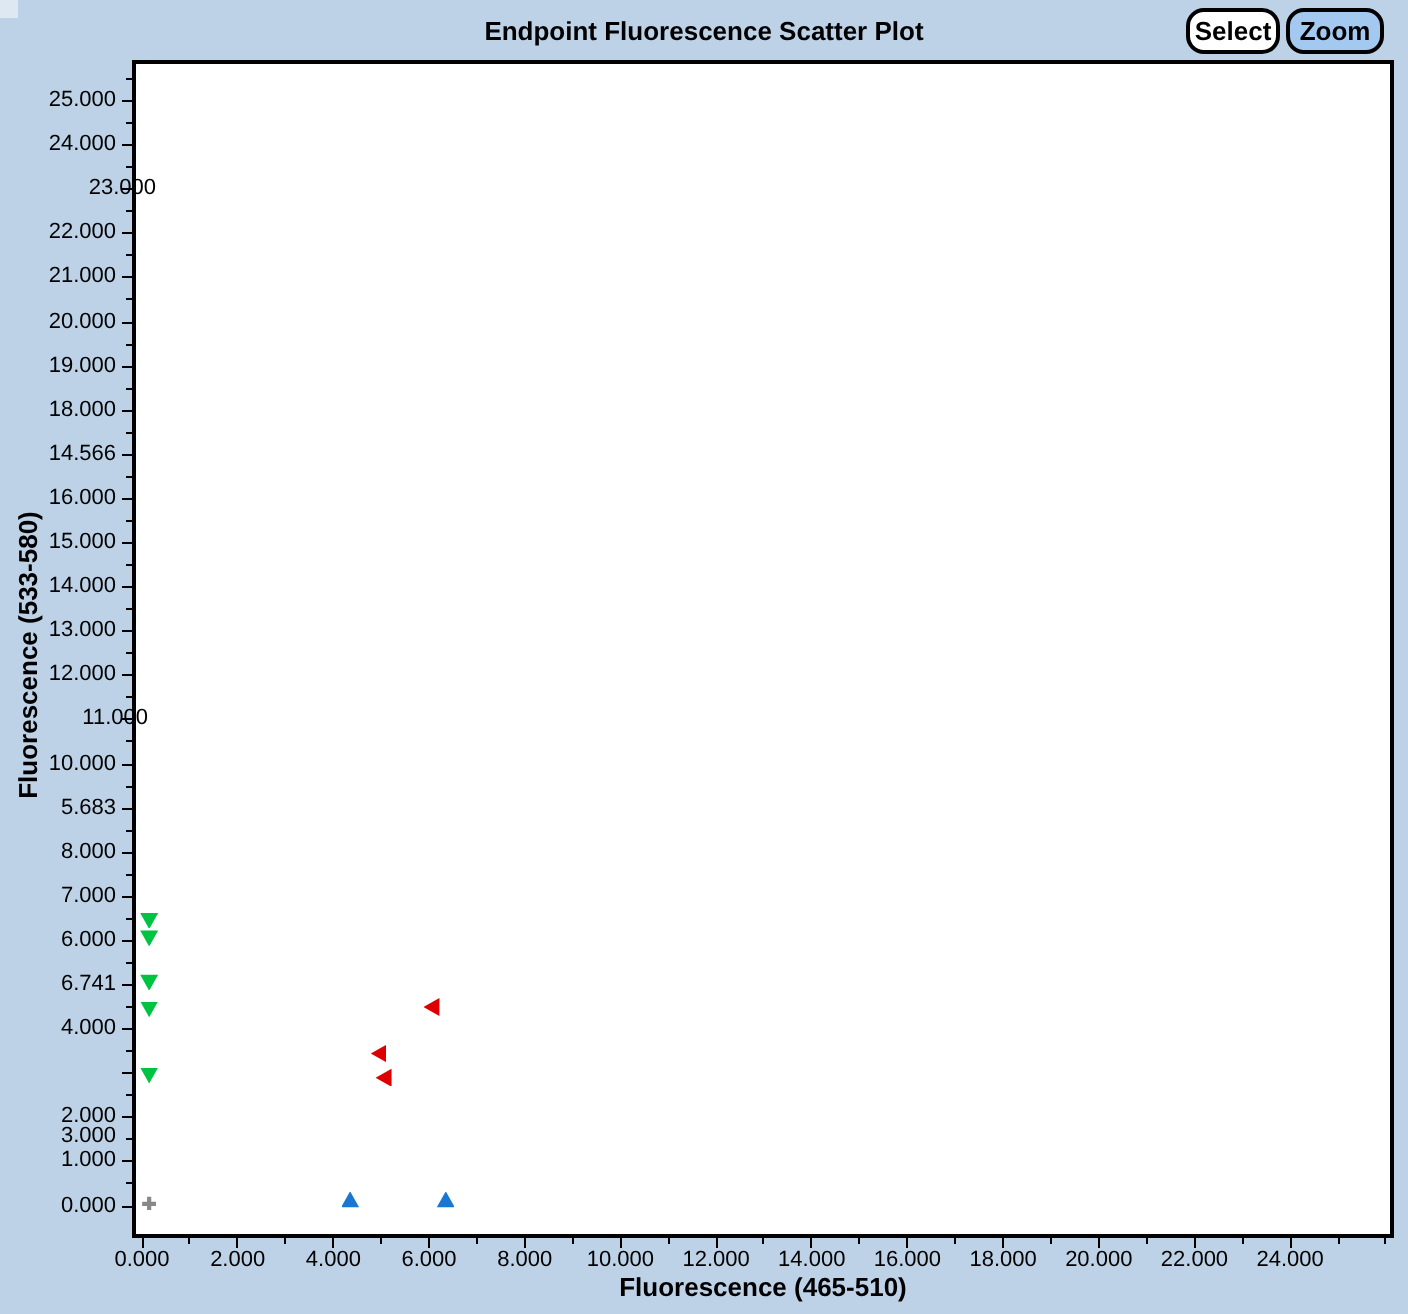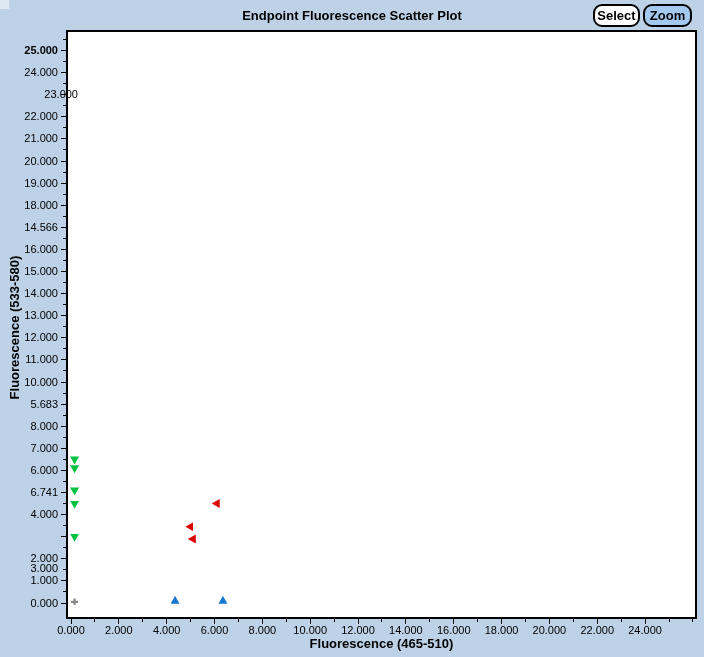--- a/index.html
+++ b/index.html
@@ -91,21 +91,21 @@
     <div class="y-tick-label" style="top: 463.9px;">6.000</div>
     <div class="tick" style="left: 61px; top: 447.8px; width: 5px; height: 1px;"></div>
     <div class="y-tick-label" style="top: 441.8px;">7.000</div>
     <div class="tick" style="left: 61px; top: 425.7px; width: 5px; height: 1px;"></div>
     <div class="y-tick-label" style="top: 419.7px;">8.000</div>
     <div class="tick" style="left: 61px; top: 403.6px; width: 5px; height: 1px;"></div>
     <div class="y-tick-label" style="top: 397.6px;">5.683</div>
     <div class="tick" style="left: 61px; top: 381.5px; width: 5px; height: 1px;"></div>
     <div class="y-tick-label" style="top: 375.5px;">10.000</div>
     <div class="tick" style="left: 61px; top: 359.4px; width: 5px; height: 1px;"></div>
-    <div class="y-tick-label" style="top: 353.4px;">11.000</div>
+    <div class="y-tick-label" style="top: 353.4px; padding-left: 16px;">11.000</div>
     <div class="tick" style="left: 61px; top: 337.3px; width: 5px; height: 1px;"></div>
     <div class="y-tick-label" style="top: 331.3px;">12.000</div>
     <div class="tick" style="left: 61px; top: 315.2px; width: 5px; height: 1px;"></div>
     <div class="y-tick-label" style="top: 309.2px;">13.000</div>
     <div class="tick" style="left: 61px; top: 293.1px; width: 5px; height: 1px;"></div>
     <div class="y-tick-label" style="top: 287.1px;">14.000</div>
     <div class="tick" style="left: 61px; top: 271px; width: 5px; height: 1px;"></div>
     <div class="y-tick-label" style="top: 265px;">15.000</div>
     <div class="tick" style="left: 61px; top: 248.9px; width: 5px; height: 1px;"></div>
     <div class="y-tick-label" style="top: 242.9px;">16.000</div>
@@ -119,21 +119,21 @@
     <div class="y-tick-label" style="top: 154.5px;">20.000</div>
     <div class="tick" style="left: 61px; top: 138.4px; width: 5px; height: 1px;"></div>
     <div class="y-tick-label" style="top: 132.4px;">21.000</div>
     <div class="tick" style="left: 61px; top: 116.3px; width: 5px; height: 1px;"></div>
     <div class="y-tick-label" style="top: 110.3px;">22.000</div>
     <div class="tick" style="left: 61px; top: 94.2px; width: 5px; height: 1px;"></div>
     <div class="y-tick-label" style="top: 88.2px; padding-left: 20px;">23.000</div>
     <div class="tick" style="left: 61px; top: 72.1px; width: 5px; height: 1px;"></div>
     <div class="y-tick-label" style="top: 66.1px;">24.000</div>
     <div class="tick" style="left: 61px; top: 50px; width: 5px; height: 1px;"></div>
-    <div class="y-tick-label" style="top: 44px; font-weight: bold;">25.000</div>
+    <div class="y-tick-label" style="top: 44px;">25.000</div>
     <div class="tick" style="left: 63px; top: 591.45px; width: 3px; height: 1px;"></div>
     <div class="tick" style="left: 63px; top: 569.35px; width: 3px; height: 1px;"></div>
     <div class="tick" style="left: 63px; top: 547.25px; width: 3px; height: 1px;"></div>
     <div class="tick" style="left: 63px; top: 525.15px; width: 3px; height: 1px;"></div>
     <div class="tick" style="left: 63px; top: 503.05px; width: 3px; height: 1px;"></div>
     <div class="tick" style="left: 63px; top: 480.95px; width: 3px; height: 1px;"></div>
     <div class="tick" style="left: 63px; top: 458.85px; width: 3px; height: 1px;"></div>
     <div class="tick" style="left: 63px; top: 436.75px; width: 3px; height: 1px;"></div>
     <div class="tick" style="left: 63px; top: 414.65px; width: 3px; height: 1px;"></div>
     <div class="tick" style="left: 63px; top: 392.55px; width: 3px; height: 1px;"></div>

